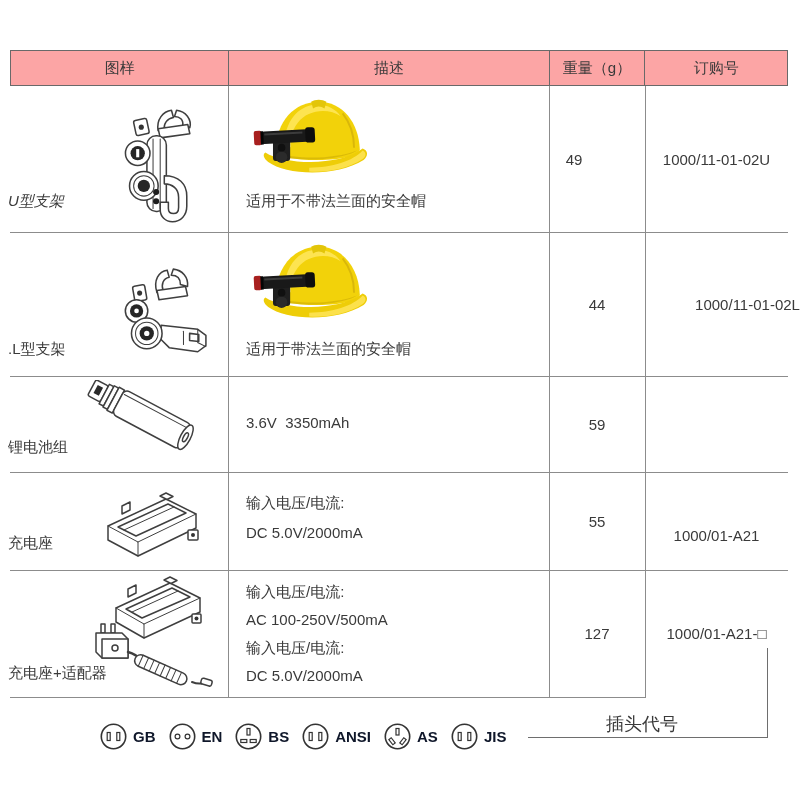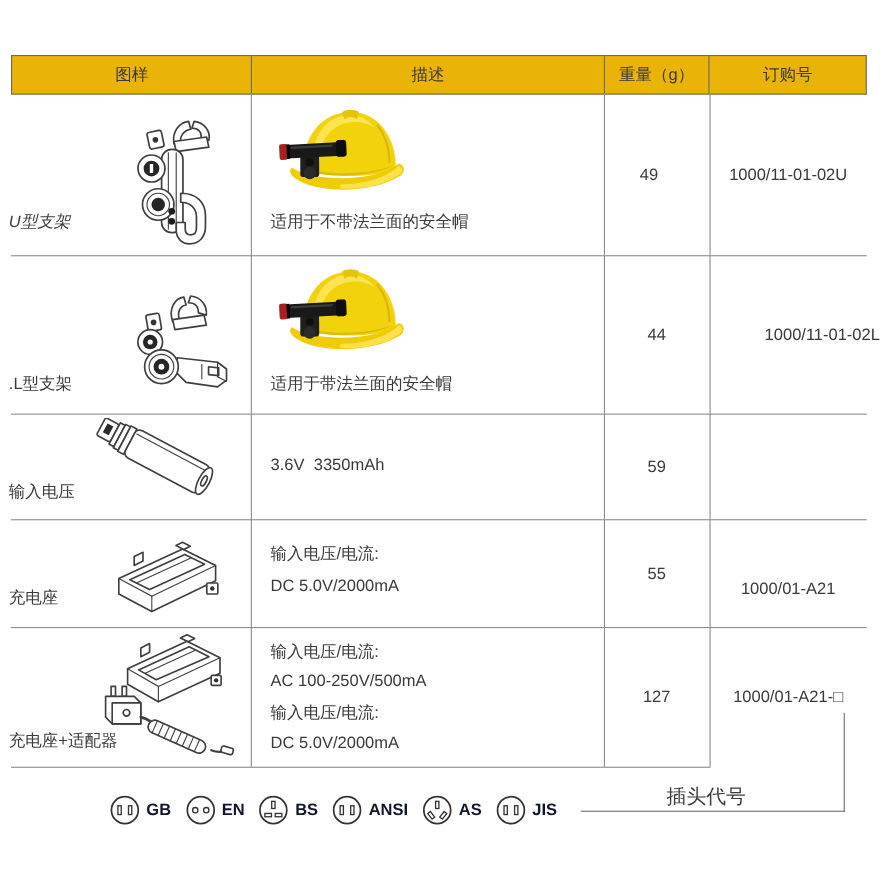--- a/index.html
+++ b/index.html
@@ -1,21 +1,21 @@
 <!DOCTYPE html>
 <html><head>
 <meta charset="utf-8">
 <style>
   html,body{margin:0;padding:0;background:#ffffff;}
   #page{position:relative;width:800px;height:800px;background:#fff;overflow:hidden;
         font-family:"Liberation Sans","DejaVu Sans",sans-serif;color:#3a3a3a;}
   .abs{position:absolute;}
   .hline{position:absolute;height:1px;background:#8c8c8c;}
   .vline{position:absolute;width:1px;background:#8c8c8c;}
-  .hdr{position:absolute;top:50px;height:36px;background:#eab308;border:1px solid #696969;
+  .hdr{position:absolute;top:50px;height:36px;background:#fca5a5;border:1px solid #696969;
        box-sizing:border-box;display:flex;}
   .hdr-cell{display:flex;align-items:center;justify-content:center;font-size:15px;
             border-left:1px solid #696969;box-sizing:border-box;}
   .hdr-cell:first-child{border-left:none;}
   .rowlabel{position:absolute;left:8px;font-size:15px;white-space:nowrap;}
   .desc{position:absolute;left:246px;font-size:15px;white-space:pre-wrap;}
   .cellc{position:absolute;display:flex;align-items:center;justify-content:center;
          font-size:15px;white-space:nowrap;}
   .plugrow{position:absolute;left:100px;top:723px;display:flex;align-items:center;gap:13px;}
   .plugitem{display:flex;align-items:center;gap:6px;}
@@ -86,21 +86,21 @@
       <g transform="rotate(-3 35 46)">
         <rect x="8" y="40" width="54" height="13" rx="5" fill="#191919"></rect>
         <rect x="56" y="38" width="10" height="16" rx="3" fill="#0e0e0e"></rect>
         <rect x="2" y="39" width="8" height="15" rx="2" fill="#a8201f"></rect>
         <rect x="9" y="39.5" width="3" height="14" fill="#050505"></rect>
         <rect x="13" y="42" width="40" height="2" fill="#3c3c3c"></rect>
       </g>
     </svg>
   </div>
   <div class="desc" style="top:192px;">适用于不带法兰面的安全帽</div>
-  <div class="cellc" style="left:542px;top:86px;width:96px;height:146px;">49</div>
+  <div class="cellc" style="left:526px;top:86px;width:96px;height:146px;">49</div>
   <div class="cellc" style="left:645px;top:86px;width:143px;height:146px;">1000/11-01-02U</div>
 
   <div class="rowlabel" style="top:340px;">.L型支架</div>
   <div class="abs" style="left:108px;top:268px;">
     <svg width="102" height="92" viewBox="0 0 100 90">
       <g class="lineart">
         <path d="M48,24 C44,12 50,3 58,2 L60,9 C54,10 52,16 54,22 Z"></path>
         <path d="M64,1 C73,2 79,9 78,18 L71,16 C71,10 68,7 62,7 Z"></path>
         <path d="M48,22 L76,18 L78,27 L50,31 Z"></path>
         <rect x="25" y="17" width="12" height="15" rx="2" transform="rotate(-10 31 24)"></rect>
@@ -139,21 +139,21 @@
         <rect x="2" y="39" width="8" height="15" rx="2" fill="#a8201f"></rect>
         <rect x="9" y="39.5" width="3" height="14" fill="#050505"></rect>
         <rect x="13" y="42" width="40" height="2" fill="#3c3c3c"></rect>
       </g>
     </svg>
   </div>
   <div class="desc" style="top:340px;">适用于带法兰面的安全帽</div>
   <div class="cellc" style="left:549px;top:232px;width:96px;height:144px;">44</div>
   <div class="cellc" style="left:640px;top:232px;width:143px;height:144px;margin-left:36px;">1000/11-01-02L</div>
 
-  <div class="rowlabel" style="top:438px;">输入电压</div>
+  <div class="rowlabel" style="top:438px;">锂电池组</div>
   <div class="abs" style="left:86px;top:380px;">
     <svg width="128" height="86" viewBox="0 0 128 86">
       <g transform="rotate(28 16 14)" class="lineart">
         <rect x="4" y="4" width="14" height="18" rx="2"></rect>
         <rect x="8" y="8" width="6" height="9" fill="#2a2a2a" stroke="none"></rect>
         <rect x="18" y="2" width="5" height="22"></rect>
         <rect x="23" y="1" width="5" height="24"></rect>
         <rect x="28" y="0" width="6" height="26"></rect>
         <rect x="34" y="-1" width="76" height="28" rx="5"></rect>
         <ellipse cx="110" cy="13" rx="5" ry="13.5"></ellipse>

